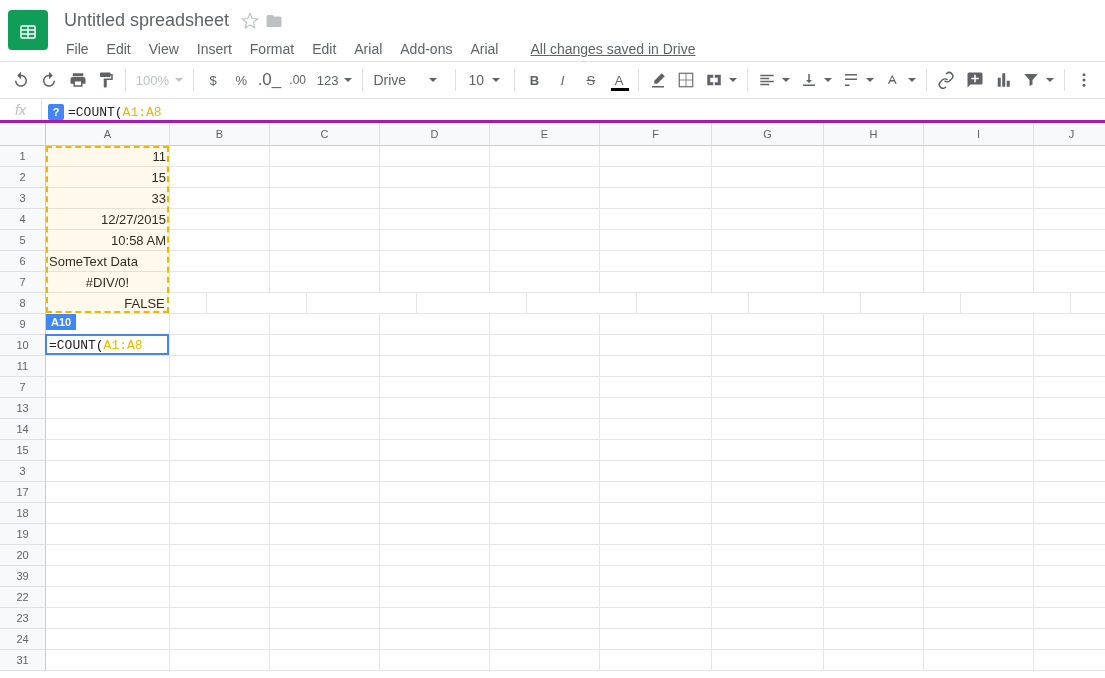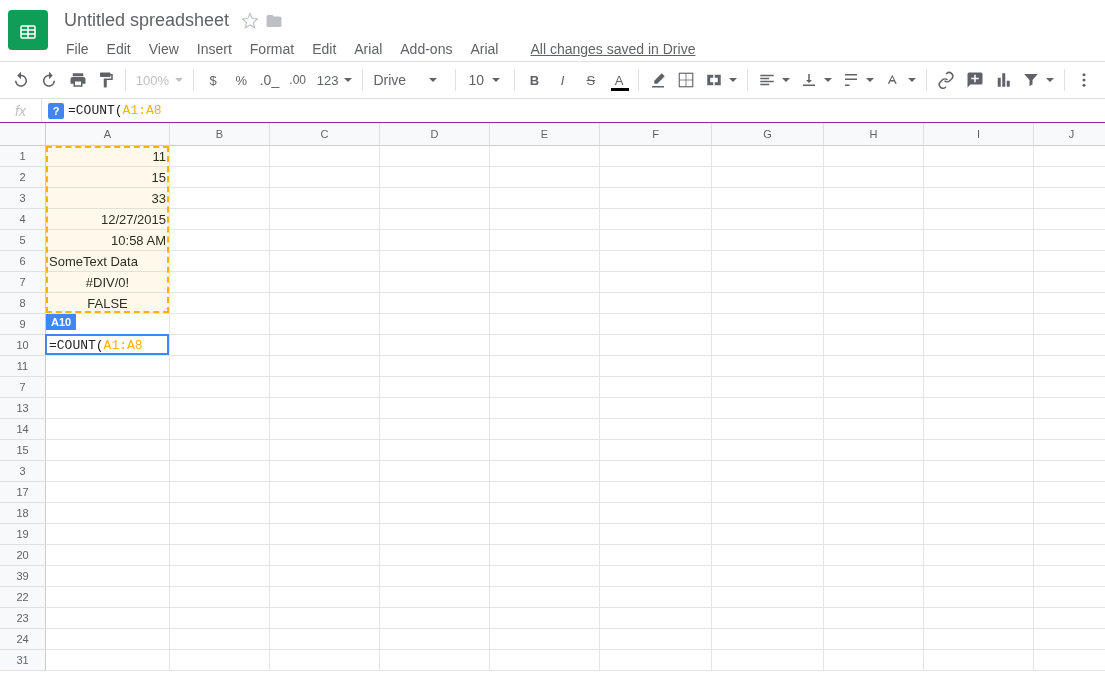--- a/index.html
+++ b/index.html
@@ -20,21 +20,21 @@
 .tsep{width:1px;height:22px;background:#e0e0e0;margin:0 4px}
 .tsel{display:flex;align-items:center;padding:0 4px;color:#5f6368;height:28px;cursor:pointer;gap:6px}
 .tsel.grey{color:#bdc1c6}
 .arrow-down{width:0;height:0;border-left:4px solid transparent;border-right:4px solid transparent;border-top:4px solid #5f6368}
 .grey .arrow-down{border-top-color:#bdc1c6}
 .font-name{font-size:14px;color:#5f6368;min-width:50px}
 .font-size{font-size:14px;color:#5f6368;min-width:20px;text-align:center}
 .text-color{position:relative}
 .text-color::after{content:"";position:absolute;bottom:3px;left:5px;width:18px;height:3px;background:#000}
 .fill-color svg{fill:#5f6368}
-.formula-bar{display:flex;align-items:center;border-bottom:1px solid #a21caf;height:24px}
+.formula-bar{display:flex;align-items:flex-end;border-bottom:3px solid #a21caf;height:24px}
 .fx{width:42px;text-align:center;font-style:italic;color:#bdc1c6;font-size:14px;border-right:1px solid #e0e0e0;height:100%;display:flex;align-items:center;justify-content:center}
 .help-badge{width:16px;height:16px;background:#4285f4;color:#fff;font-size:11px;font-weight:bold;display:flex;align-items:center;justify-content:center;margin-left:6px;border-radius:2px}
 .formula-input{flex:1;padding:0 4px;font-size:13px;font-family:'Courier New',monospace}
 .formula-input .range{color:#f4b400}
 .grid{position:relative}
 .corner{width:46px;height:23px;border-right:1px solid #ccc;border-bottom:1px solid #ccc;background:#f8f9fa;position:absolute;top:0;left:0}
 .col-headers{position:absolute;top:0;left:46px;display:flex;height:23px;background:#f8f9fa}
 .col-h{border-right:1px solid #e0e0e0;border-bottom:1px solid #ccc;display:flex;align-items:center;justify-content:center;font-size:11px;color:#5f6368}
 .row-headers{position:absolute;top:23px;left:0;width:46px;background:#f8f9fa}
 .row-h{border-bottom:1px solid #e0e0e0;border-right:1px solid #ccc;display:flex;align-items:center;justify-content:center;font-size:11px;color:#5f6368;height:21px}
@@ -109,21 +109,21 @@
       </svg>
     </div>
   <div class="tsep"></div>
   <div class="tsel grey">
       <span>100%</span>
       <span class="arrow-down"></span>
     </div>
   <div class="tsep"></div>
   <div class="tbtn">$</div>
   <div class="tbtn">%</div>
-  <div class="tbtn" style="font-size:14px">.0_</div>
+  <div class="tbtn" style="font-size:17px">.0_</div>
   <div class="tbtn" style="font-size:12px">.00</div>
   <div class="tsel">
       <span>123</span>
       <span class="arrow-down"></span>
     </div>
   <div class="tsep"></div>
   <div class="tsel" style="min-width:80px">
       <span class="font-name">Drive</span>
       <span class="arrow-down"></span>
     </div>
@@ -345,21 +345,21 @@
         <div class="cell" style="width: 110px;"></div>
         <div class="cell" style="width: 110px;"></div>
         <div class="cell" style="width: 110px;"></div>
         <div class="cell" style="width: 112px;"></div>
         <div class="cell" style="width: 112px;"></div>
         <div class="cell" style="width: 100px;"></div>
         <div class="cell" style="width: 110px;"></div>
         <div class="cell" style="width: 76px;"></div>
       </div>
       <div class="row">
-        <div class="cell center" style="width: 124px;">FALSE</div>
+        <div class="cell center" style="width: 124px; margin-left: 37px;">FALSE</div>
         <div class="cell" style="width: 100px;"></div>
         <div class="cell" style="width: 110px;"></div>
         <div class="cell" style="width: 110px;"></div>
         <div class="cell" style="width: 110px;"></div>
         <div class="cell" style="width: 112px;"></div>
         <div class="cell" style="width: 112px;"></div>
         <div class="cell" style="width: 100px;"></div>
         <div class="cell" style="width: 110px;"></div>
         <div class="cell" style="width: 76px;"></div>
       </div>

